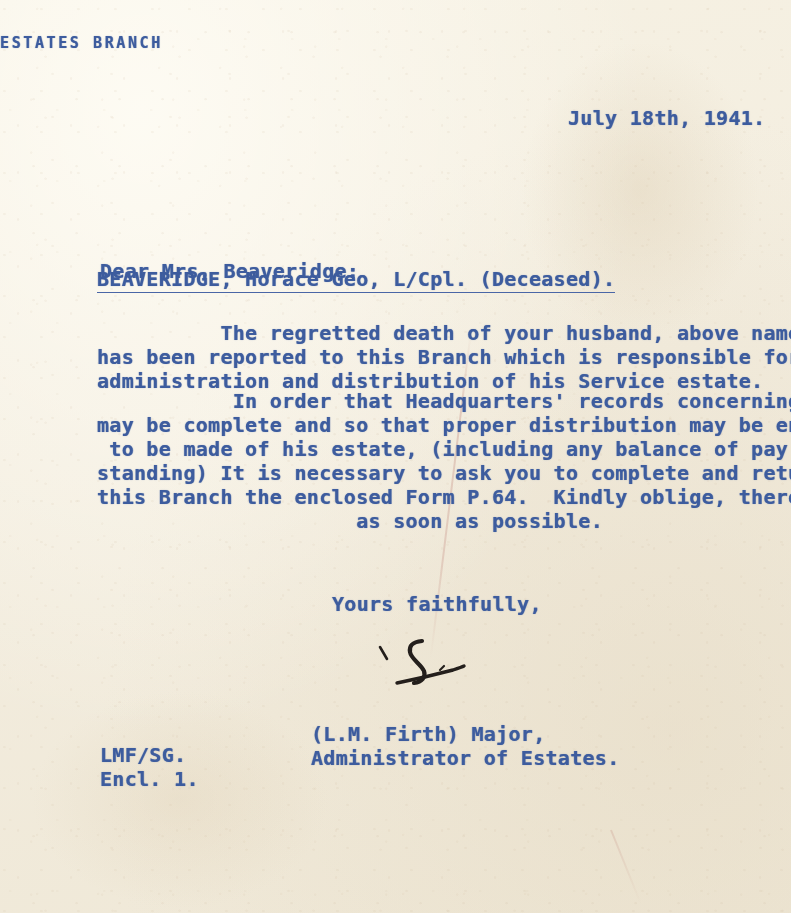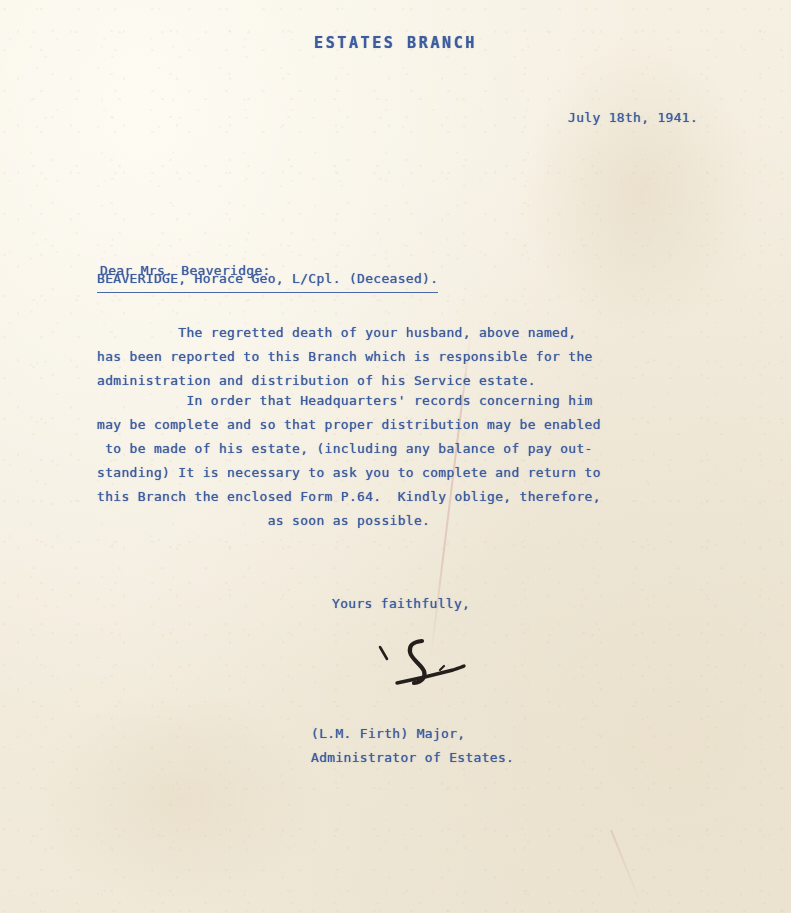--- a/index.html
+++ b/index.html
@@ -72,36 +72,36 @@
     transform: rotate(-22deg);
     transform-origin: top center;
     pointer-events: none;
   }
 
   
   .typed {
     position: absolute;
     color: #3d5c9e;
     font-family: "DejaVu Sans Mono", monospace;
-    font-size: 13px;
+    font-size: 20px;
     line-height: 24px;
     letter-spacing: 0.3px;
     white-space: pre;
     text-shadow:
       0.5px 0 0 rgba(61,92,158,0.40),
       -0.4px 0.3px 0 rgba(80,108,170,0.30),
       0 0 1.4px rgba(61,92,158,0.35);
+    font-weight: bold;
     -webkit-font-smoothing: none;
   }
   .typed.bold { font-weight: bold; }
 
   #header {
     left: 0; top: 31px;
     width: 791px;
-    text-align: center;
     letter-spacing: 2.6px;
     font-size: 15px;
     white-space: normal;
   }
 
   #date-line { left: 568px; top: 106px; }
 
   #address { left: 100px; top: 147px; }
 
   #subject { left: 97px; top: 219px; }
@@ -174,14 +174,16 @@
       <path d="M12,19 L19,31" stroke-width="2.6"></path>
       <path d="M54,13 C44,14 41,18 42,24 C43,31 53,36 56,43 C58,49 54,54 46,55" stroke-width="4.2"></path>
       <path d="M29,55 C44,52 66,47 85,42 C91,40 94,39 96,38" stroke-width="3.4"></path>
       <path d="M72,42 L76,38" stroke-width="2.2"></path>
     </g>
   </svg>
 
   <div class="typed" id="sig-name">(L.M. Firth) Major,
 Administrator of Estates.</div>
 
+  <div class="typed" id="ref-block">LMF/SG.
+Encl. 1.</div>
 
 </div>
 
 </body></html>

